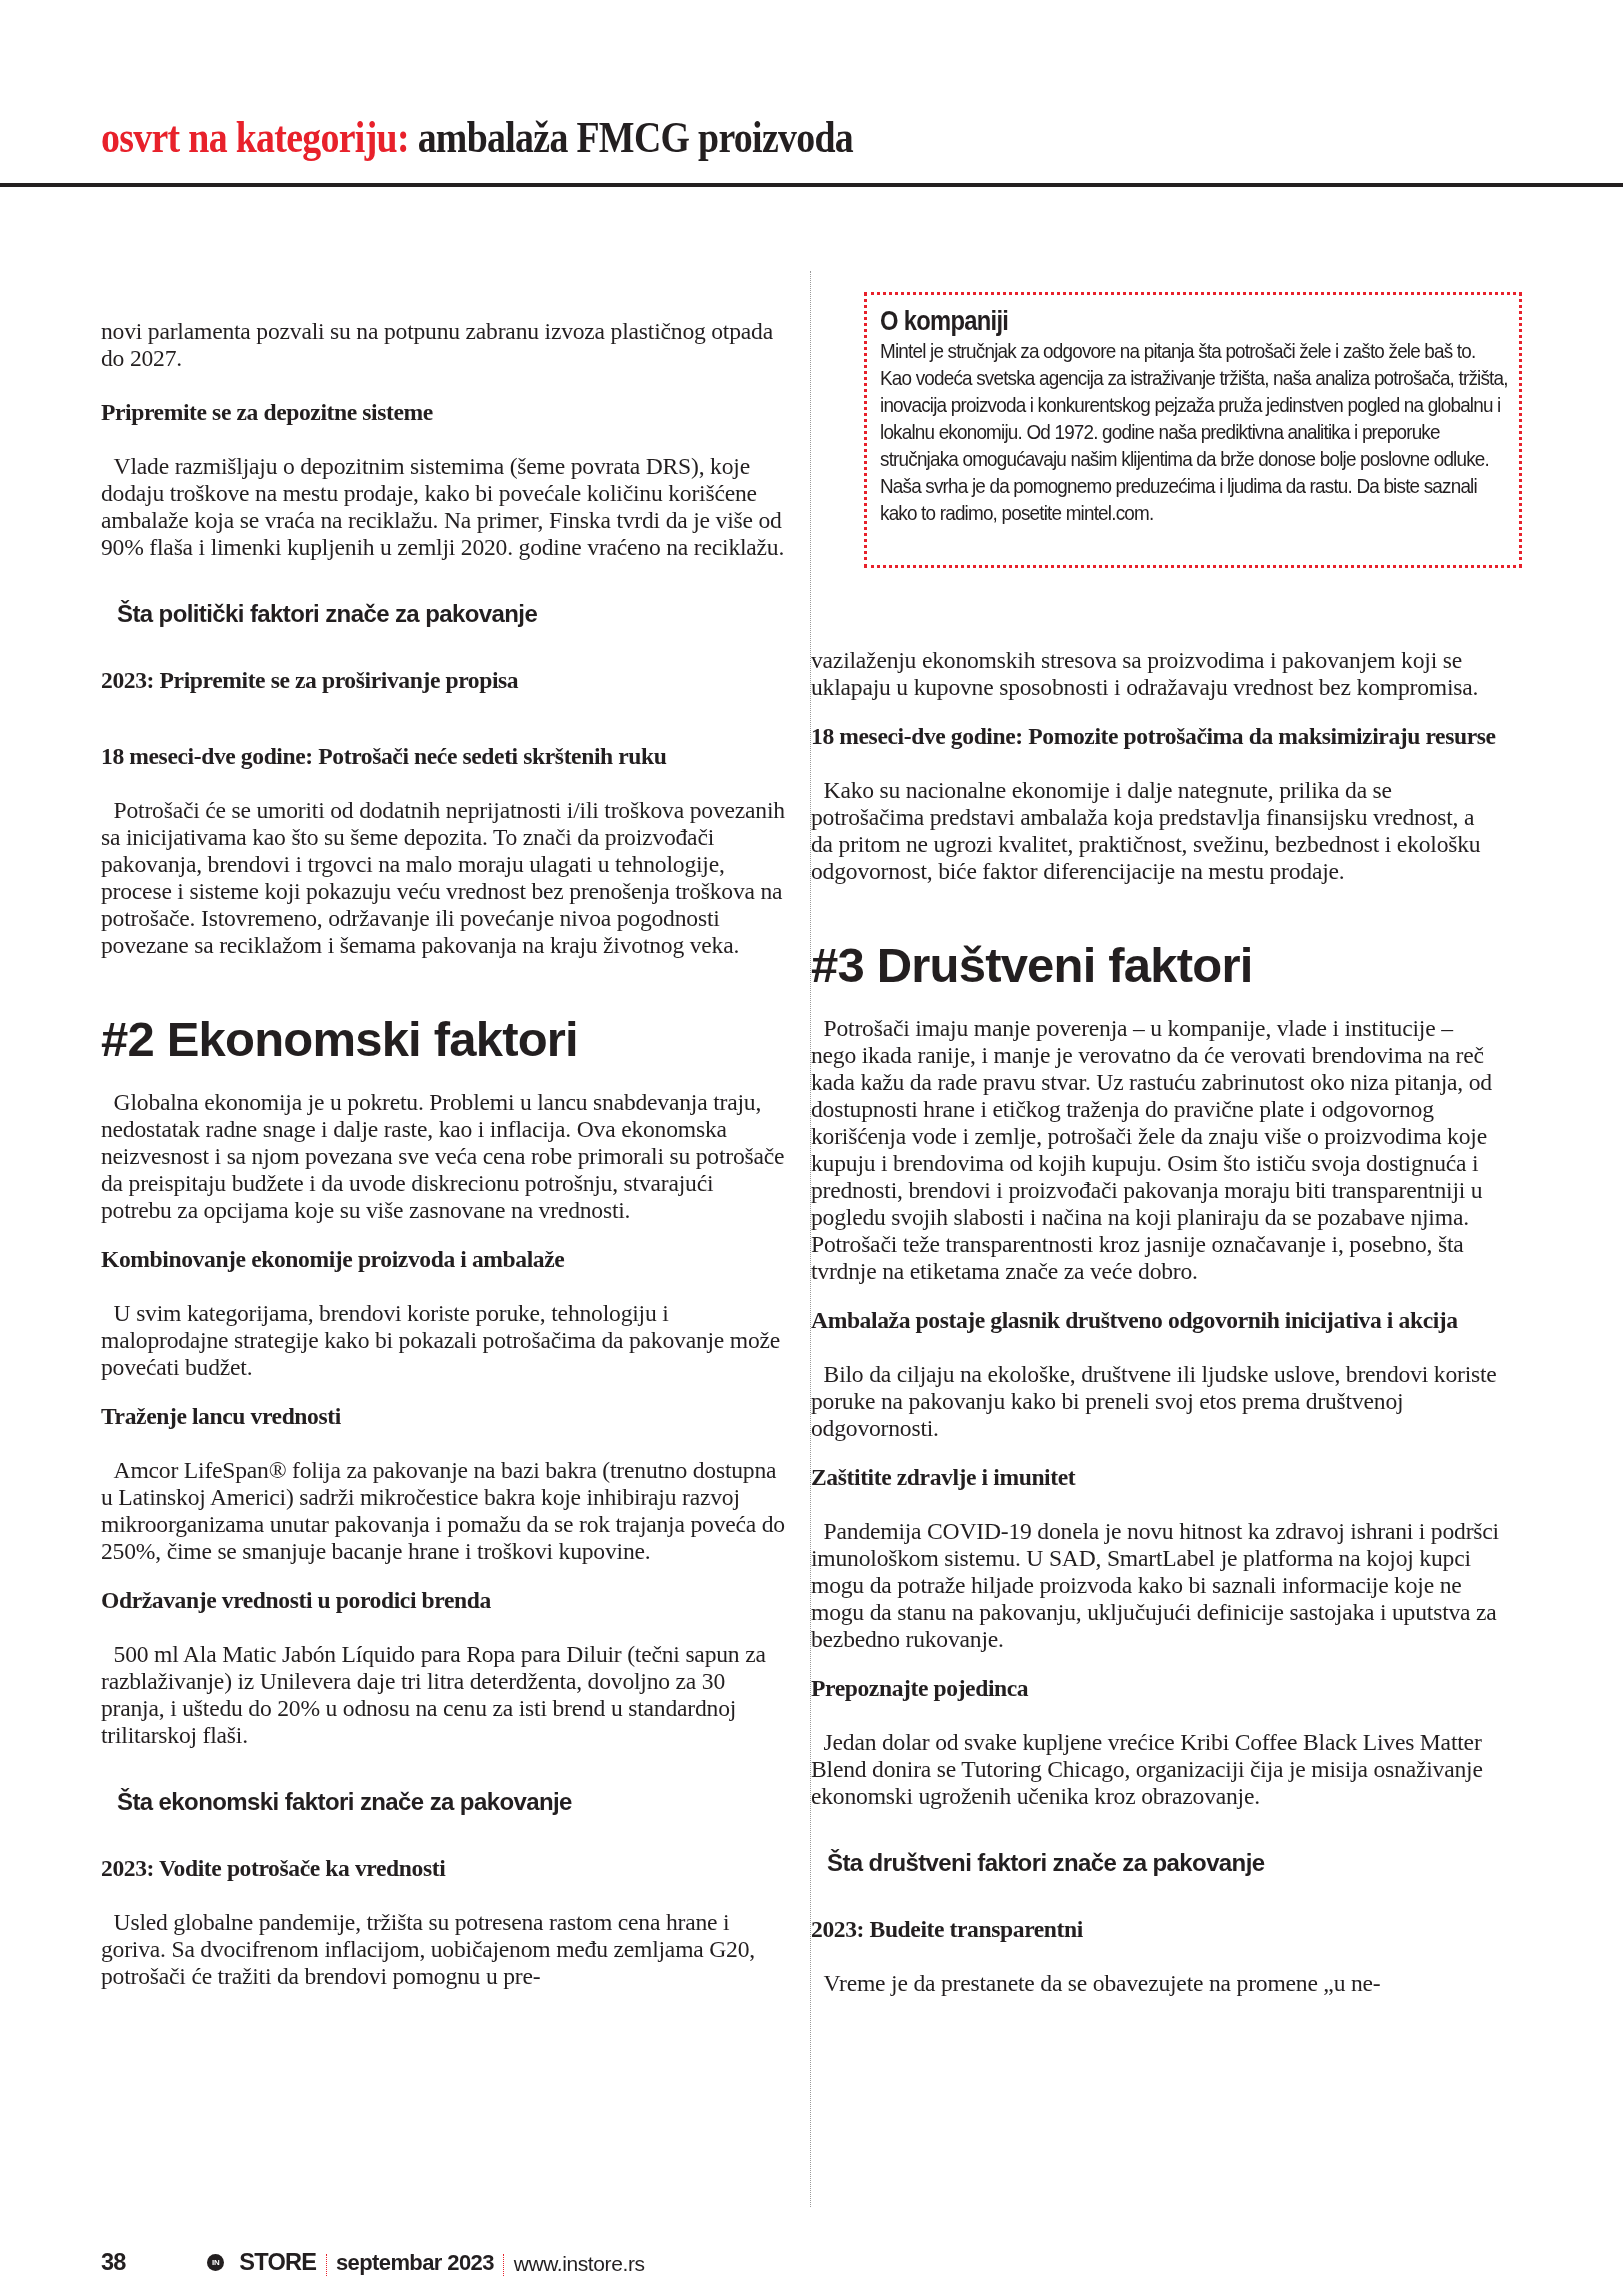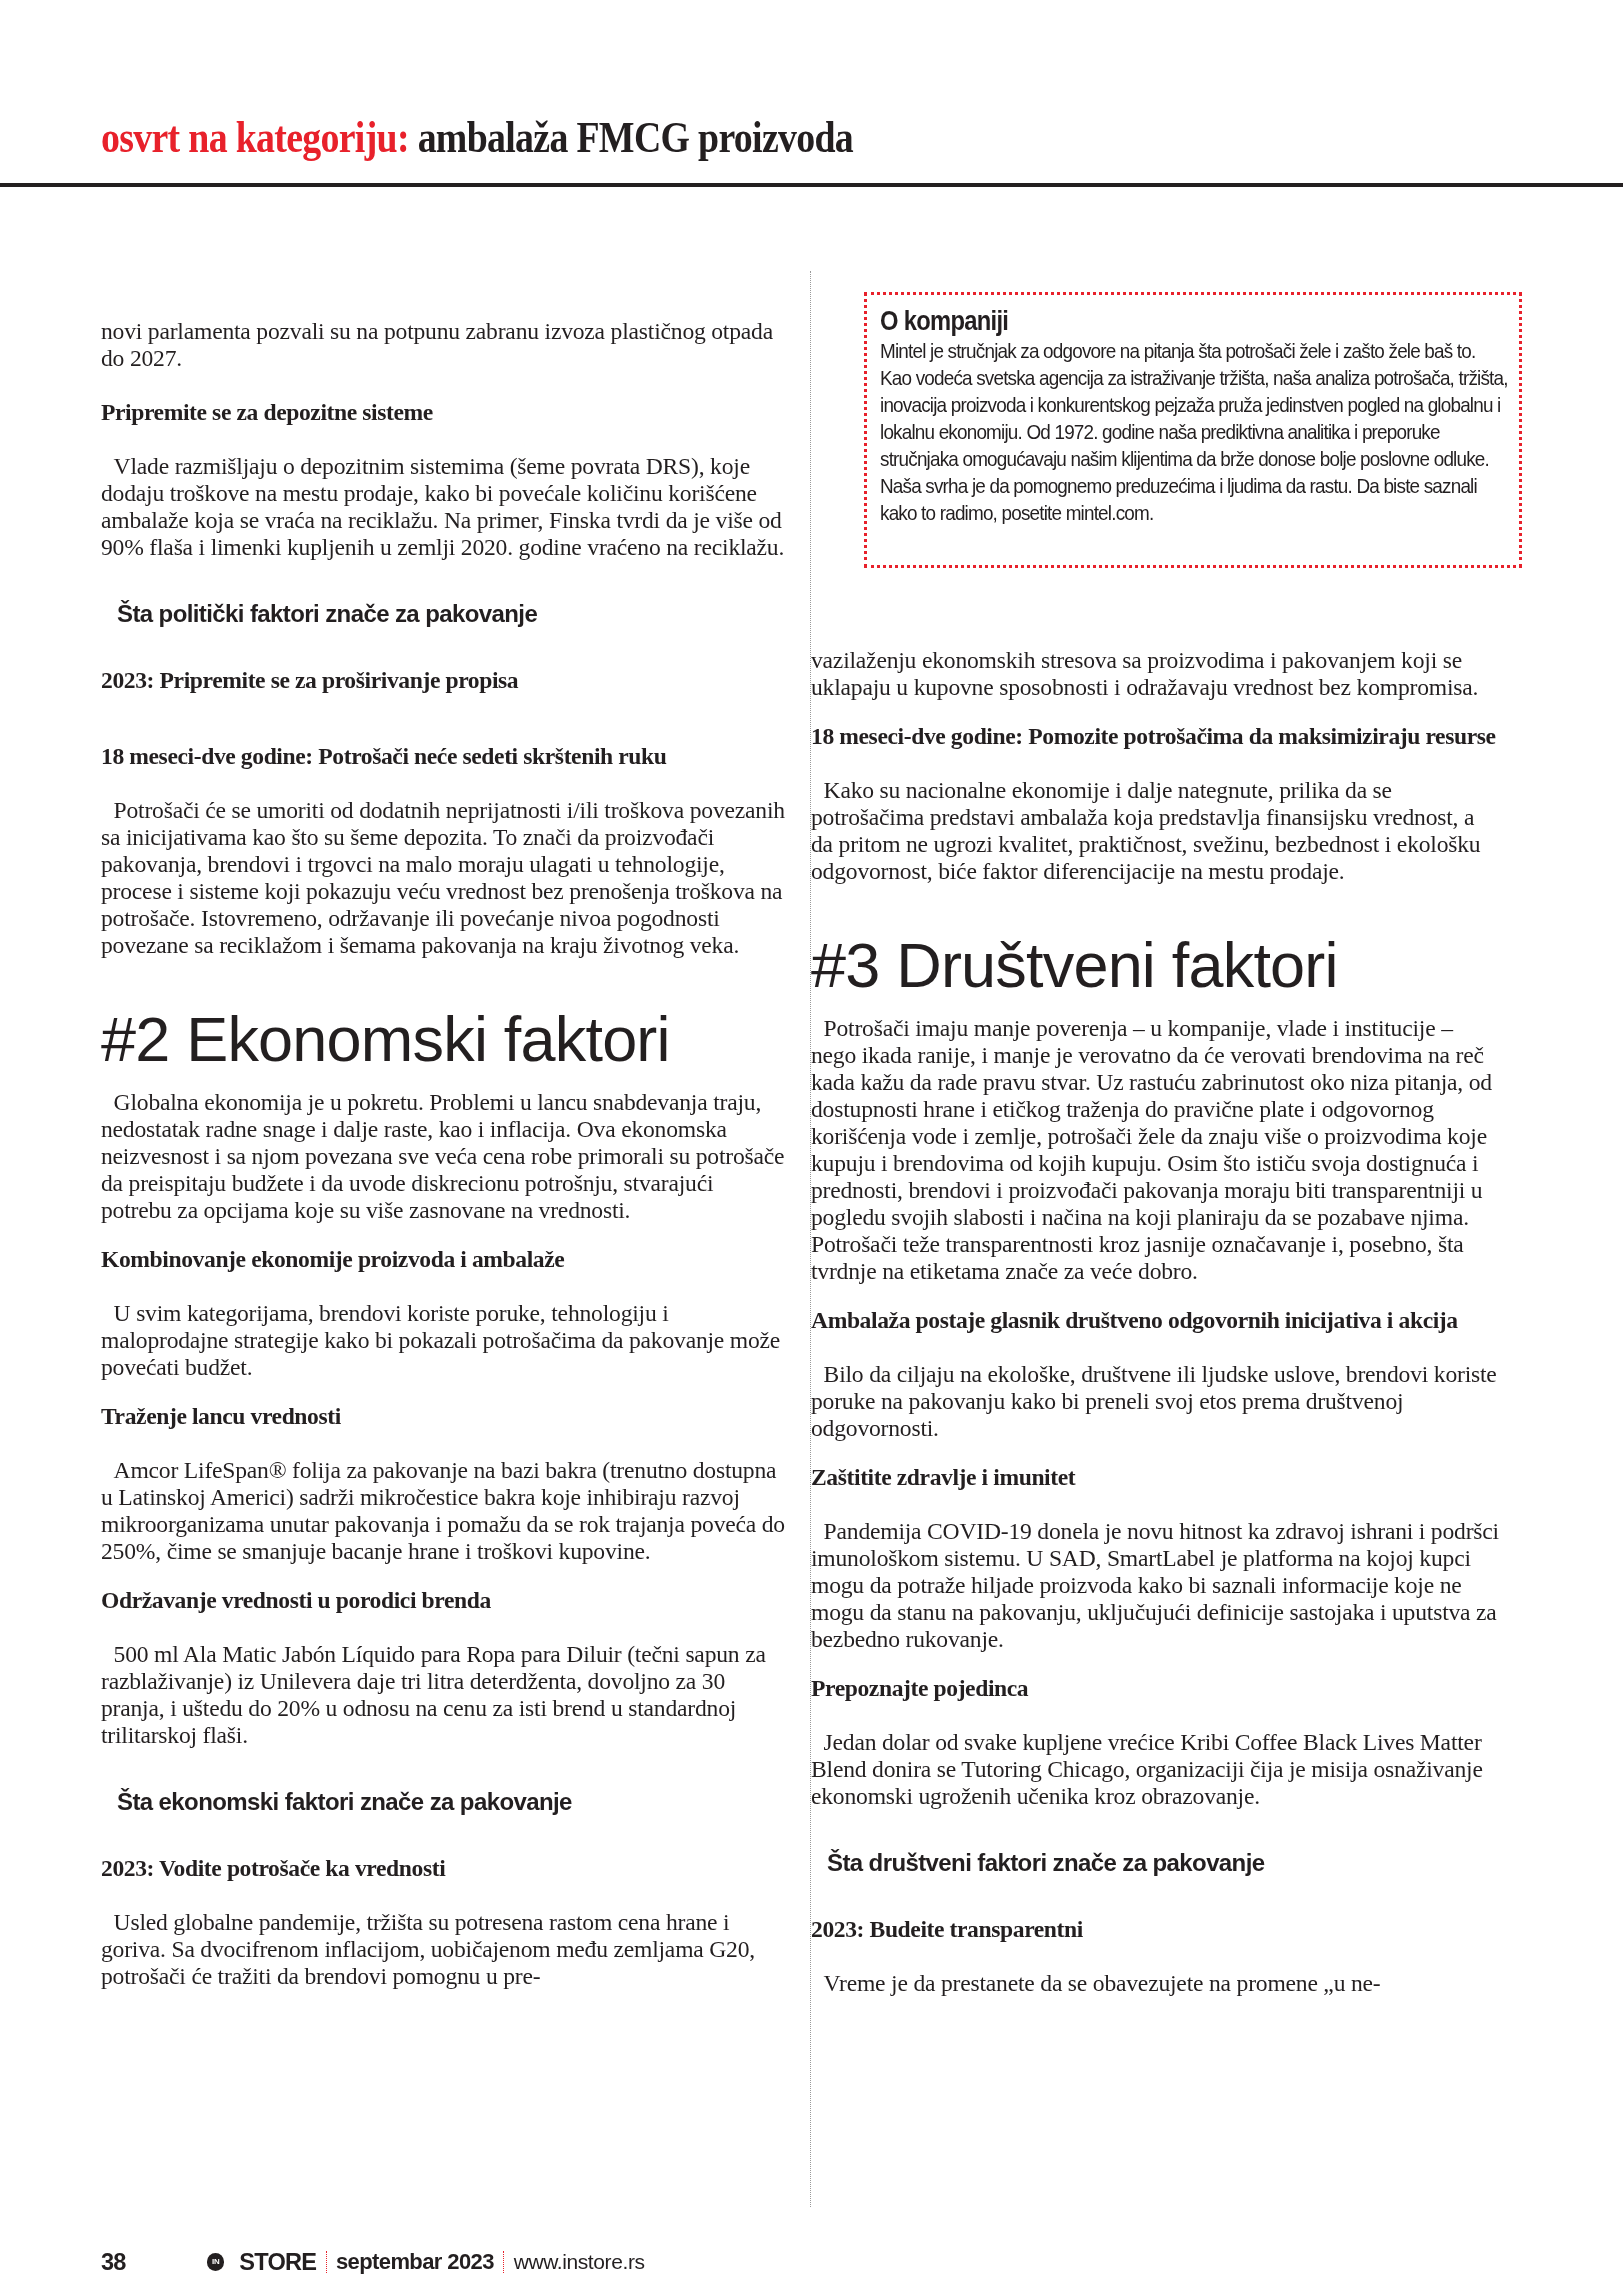--- a/index.html
+++ b/index.html
@@ -32,22 +32,22 @@
   .p.noindent { text-indent:0;margin-top:27px; }
   .sub {
     font-family:"Liberation Serif", serif; font-weight:bold;
     font-size:23.6px; line-height:27px; margin:0; letter-spacing:-0.4px;
   }
   .sans-h {
     font-family:"Liberation Sans", sans-serif; font-weight:bold;
     font-size:24px; line-height:30px; margin:16px; letter-spacing:-0.6px;
   }
   .big-h {
-    font-family:"Liberation Sans", sans-serif; font-weight:normal;
-    font-size:63px; line-height:55px; margin:0; letter-spacing:-0.8px;
+    font-family:"Liberation Sans", sans-serif; font-weight:bold;
+    font-size:49px; line-height:55px; margin:0; letter-spacing:-0.8px;
   }
   .gap-s { height:22px; }
   .gap-m { height:27px; }
   .gap-l { height:53px; }
 
   .infobox {
     position:absolute; left:864px; top:292px; width:658px; height:276px;
     border:3.9px dotted #e8212b; box-sizing:border-box;
     padding:11px 11px 7.9px 12.6px;
   }
@@ -55,21 +55,21 @@
     font-family:"Liberation Sans", sans-serif; font-weight:bold;
     font-size:27px; line-height:31px; margin:0; letter-spacing:-0.8px;
     transform:scaleX(0.88); transform-origin:left;
   }
   .infobox-body {
     font-family:"Liberation Sans", sans-serif; font-size:21px; line-height:27px;
     margin:0; letter-spacing:-0.9px;
     transform:scaleX(0.9); transform-origin:left top; width:111%;
   }
 
-  .footer { position:absolute; left:101px; top:2248px; height:28px; display:flex; align-items:center; white-space:nowrap; }
+  .footer { position:absolute; left:101px; top:2248px; height:28px; display:flex; align-items:flex-end; white-space:nowrap; }
   .page-num { font-family:"Liberation Sans", sans-serif; font-weight:bold; font-size:23.6px; letter-spacing:-0.8px; width:106px; }
   .logo { display:flex; align-items:center; gap:15px; font-family:"Liberation Sans", sans-serif; font-weight:bold; font-size:23.6px; letter-spacing:-0.8px; }
   .logo-badge { width:17.3px; height:17.3px; border-radius:50%; background:#231f20; color:#fff; font-size:7.9px; display:flex; align-items:center; justify-content:center; letter-spacing:-0.4px; }
   .sep { display:inline-block; width:0; height:22px; border-left:1.6px dotted #e8212b; margin:0 9.4px; }
   .issue { font-family:"Liberation Sans", sans-serif; font-weight:bold; font-size:22px; letter-spacing:-0.6px; }
   .site { font-family:"Liberation Sans", sans-serif; font-size:21px; letter-spacing:-0.4px; }
 </style>
 </head>
 <body>
 

